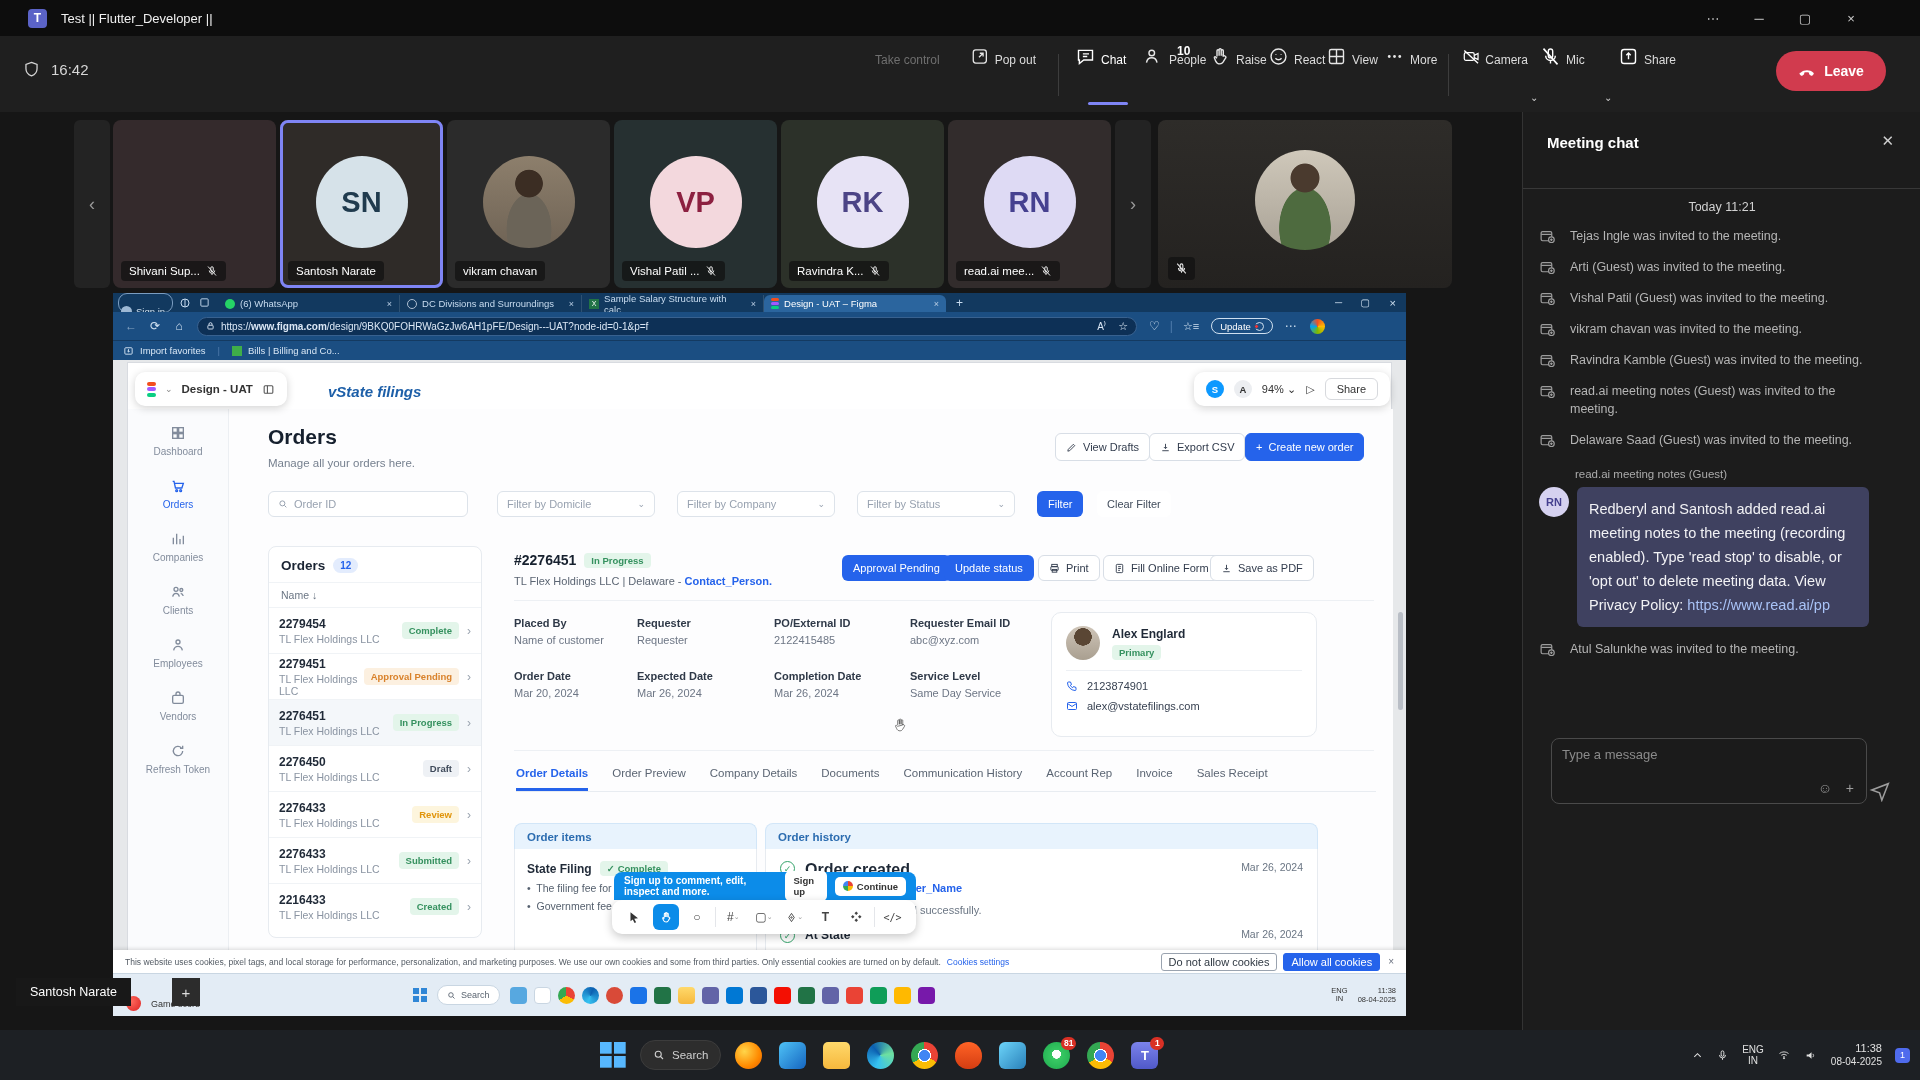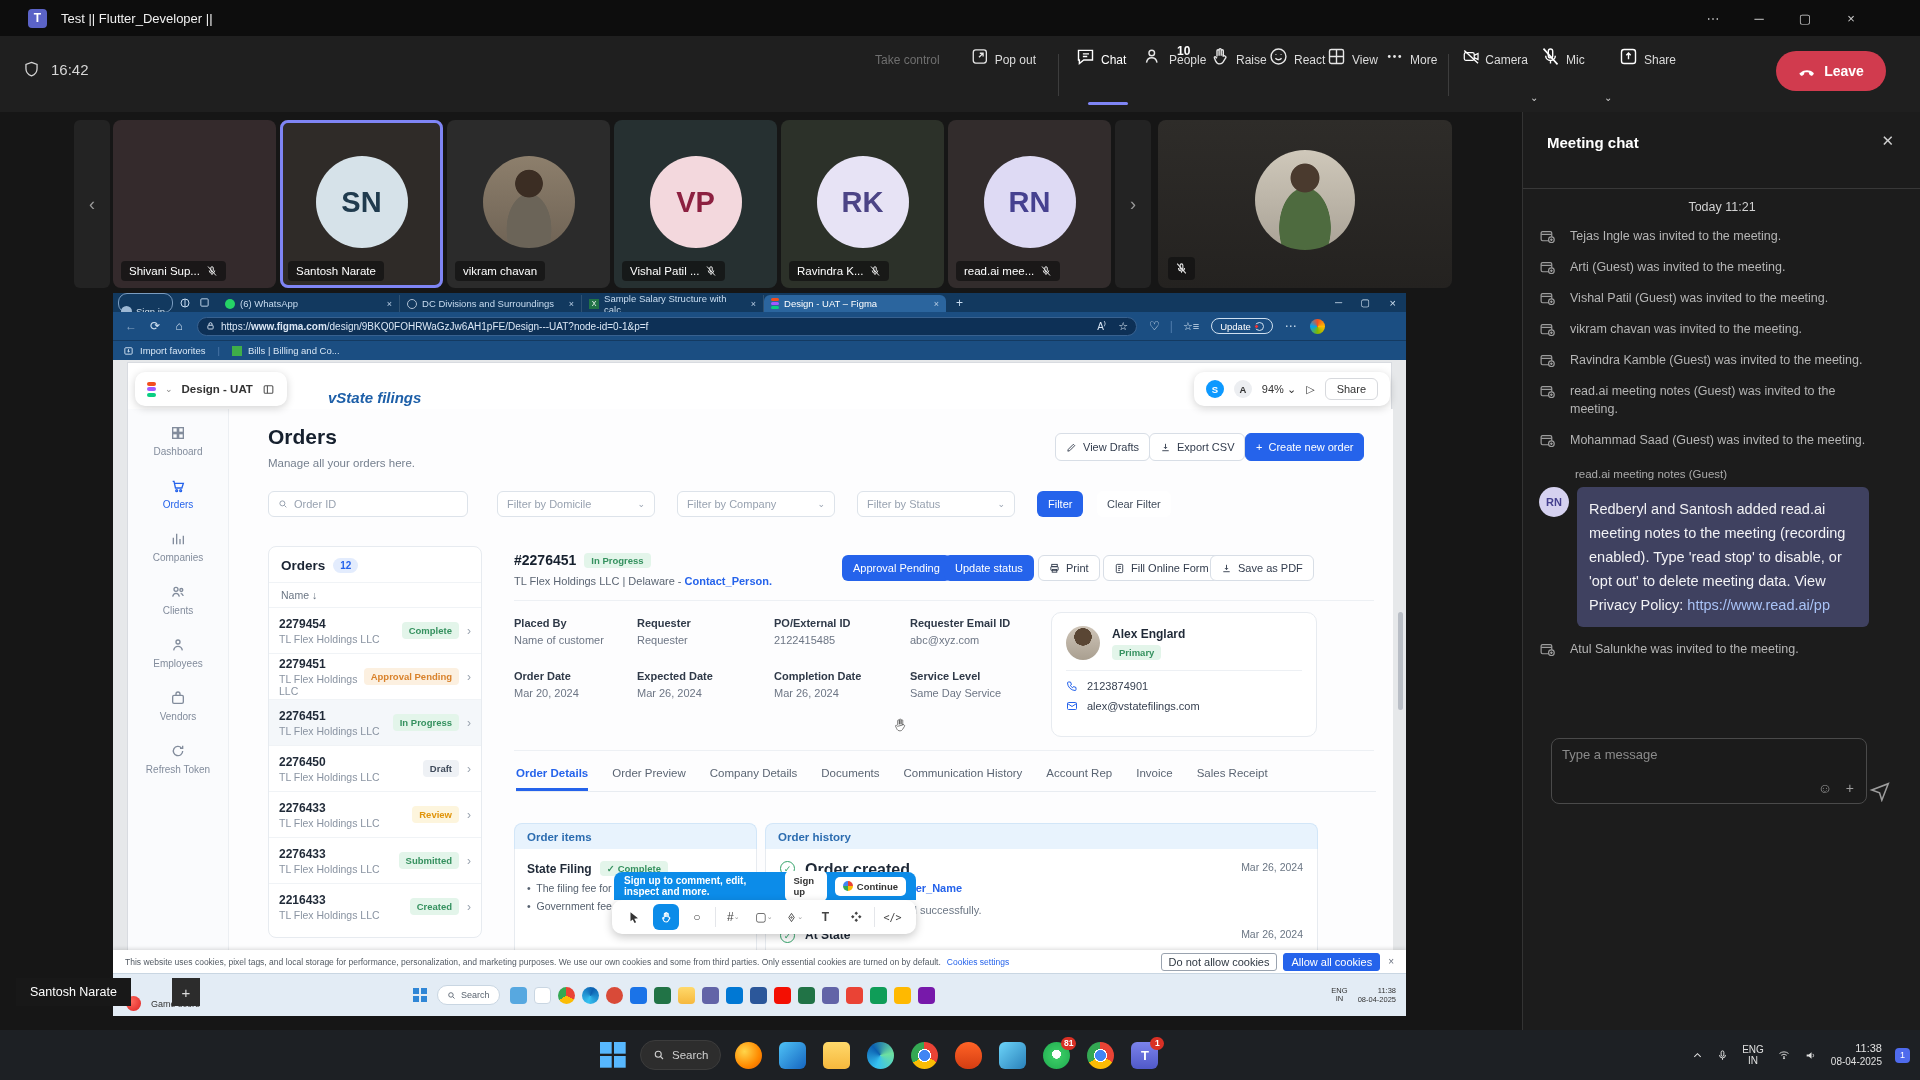--- a/index.html
+++ b/index.html
@@ -42,21 +42,21 @@
   .signin{display:flex;align-items:center;gap:4px;border:1px solid #7a9cc0;border-radius:9px;height:14px;padding:18px 7px 0 2px;margin-left:5px}
   .navbar{left:0;top:19px;width:1293px;height:28px;background:#1b4e82;display:flex;align-items:center;color:#cfe0f0;font-size:12px}
   .urlbar{height:19px;background:#0d3056;border:1px solid #38618f;border-radius:10px;display:flex;align-items:center;gap:6px;padding:0 8px;color:#dbe7f5;font-size:10px;flex:0 0 940px;margin-left:6px}
   .navico{width:24px;text-align:center;color:#cfe0f0}
   .bmbar{left:0;top:47px;width:1293px;height:20px;background:#1b4e82;border-top:1px solid rgba(0,0,0,.25);display:flex;align-items:center;color:#d7e6f5;font-size:9.5px}
   .updpill{display:flex;align-items:center;gap:4px;border:1px solid #cfe0f0;border-radius:9px;height:16px;padding:0 8px;font-size:9.5px;color:#fff;position:relative}
   .upddot{position:absolute;right:4px;bottom:1px;width:5px;height:5px;border-radius:50%;background:#e33;border:1px solid #1b4e82}
   
   .page{left:0;top:67px;width:1293px;height:613px;background:#e6e8ea;overflow:hidden}
   .design{position:absolute;left:14px;top:2px;width:1265px;height:588px;background:#fff;border:1px solid #d8dbe0}
-  .dheader{position:absolute;left:0;top:16px;width:100%;height:46px;border-bottom:1px solid #d946ef;background:#fff}
+  .dheader{position:absolute;left:0;top:10px;width:100%;height:46px;border-bottom:1px solid #d946ef;background:#fff}
   .logo{position:absolute;left:200px;top:10px;font-size:15px;font-weight:bold;font-style:italic;color:#1d5fa8;white-space:nowrap}
   .sbar{position:absolute;left:0;top:46px;width:101px;height:542px;background:#fafbfd;border-right:1px solid #eceff3;display:flex;flex-direction:column;align-items:center;padding-top:16px;gap:21px}
   .sitem{display:flex;flex-direction:column;align-items:center;gap:5px;color:#828c9c;font-size:10px}
   .sitem.on{color:#2563eb}
   .content{position:absolute;left:101px;top:46px;width:1164px;height:542px;background:#fdfdfe}
   .h1{font-size:21px;font-weight:bold;color:#16202e}
   .sub{font-size:11.5px;color:#76808f}
   .obtn{height:28px;border:1px solid #d8dee6;border-radius:6px;background:#fff;color:#323c4d;font-size:11px;display:inline-flex;align-items:center;gap:6px;padding:0 10px}
   .obtn.blue{background:#2563eb;border-color:#2563eb;color:#fff}
   .fin{height:26px;border:1px solid #dde3ea;border-radius:6px;background:#fff;color:#98a2b0;font-size:11px;display:flex;align-items:center;gap:6px;padding:0 9px}
@@ -967,21 +967,21 @@
             <span class="txt">read.ai meeting notes (Guest) was invited to the meeting.</span>
           </div>
 
           <div class="sysmsg">
             <svg width="17" height="17" viewBox="0 0 24 24" fill="none" stroke="#9d9d9d" stroke-width="1.7" style="flex:0 0 auto;margin-top:1px">
               <rect x="3" y="5" width="15" height="13" rx="2"></rect>
               <path d="M3 9h15"></path>
               <circle cx="17.5" cy="16.5" r="4" fill="#1c1c1c"></circle>
               <path d="M17.5 14.8v3.4M15.8 16.5h3.4"></path>
             </svg>
-            <span class="txt">Mohammad Saad (Guest) was invited to the meeting.</span>
+            <span class="txt">Delaware Saad (Guest) was invited to the meeting.</span>
           </div>
         </div>
 
       <div class="sender">read.ai meeting notes (Guest)</div>
       <div class="brow" style="margin-top:-6px">
         <div class="cav">RN</div>
         <div class="bubble">
           <span>Redberyl and Santosh added read.ai meeting notes to the meeting (recording enabled). Type 'read stop' to disable, or 'opt out' to delete meeting data. View Privacy Policy: </span><a>https://www.read.ai/pp</a>
         </div>
       </div>

